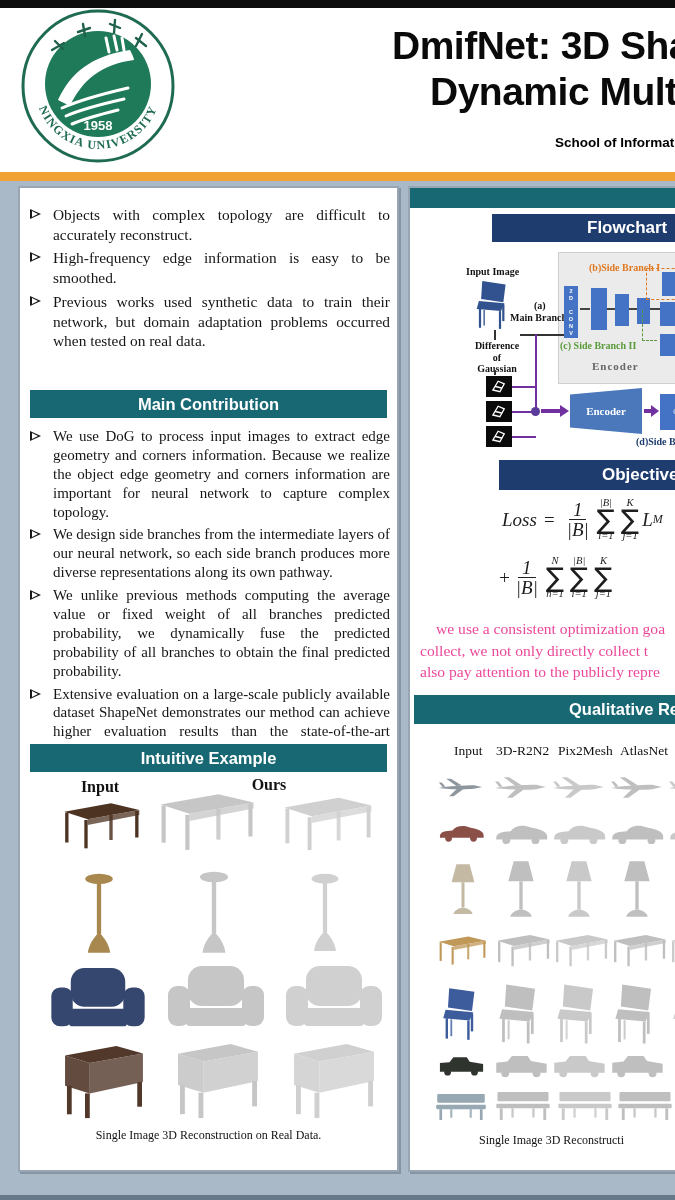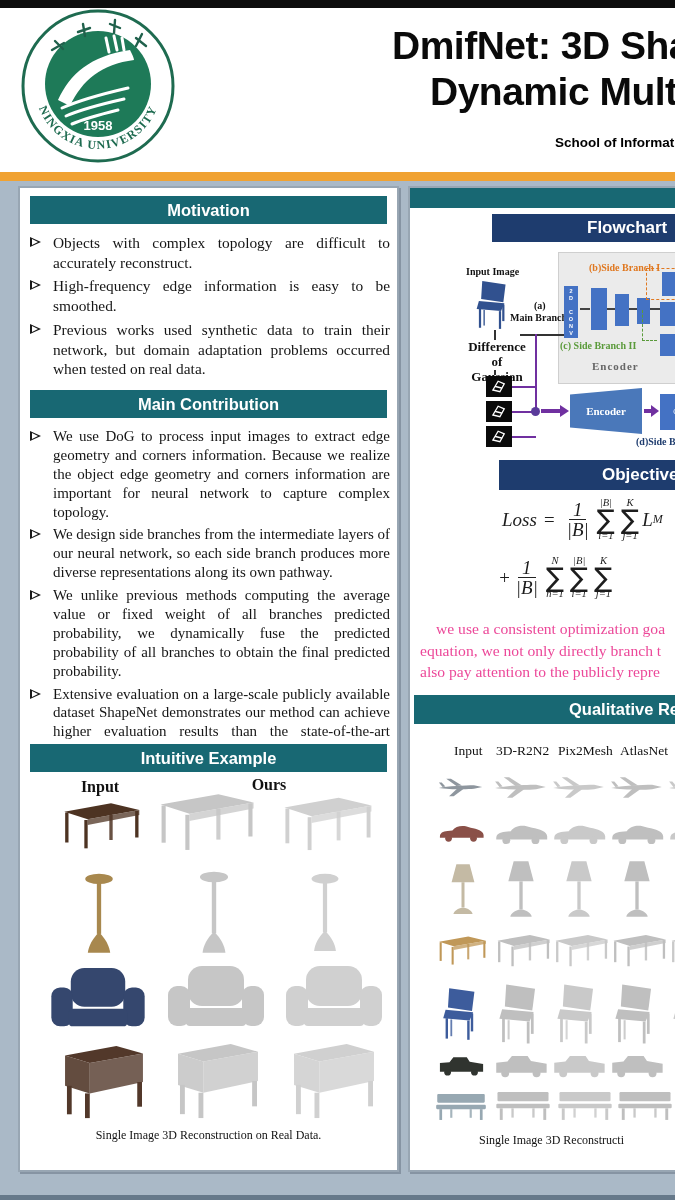--- a/index.html
+++ b/index.html
@@ -163,21 +163,20 @@
   <div class="abs title1">DmifNet: 3D Sha</div>
   <div class="abs title2">Dynamic Multi</div>
   <div class="abs affil">School of Informatio</div>
 </div>
 
 <div class="abs orangebar"></div>
 
 <div class="abs box left-box">
 
   <div class="sec" style="top:8px">
-    <div class="teal-h" style="margin:0 10px">Motivation</div>
     <ul class="bullets">
       <li><span class="bm"></span><span>Objects with complex topology are difficult to accurately reconstruct.</span></li>
       <li><span class="bm"></span><span>High-frequency edge information is easy to be smoothed.</span></li>
       <li><span class="bm"></span><span>Previous works used synthetic data to train their network, but domain adaptation problems occurred when tested on real data.</span></li>
     </ul>
   </div>
 
   <div class="sec" style="top:194px">
     <div class="teal-h" style="margin:8px 10px">Main Contribution</div>
     <ul class="bullets" style="font-size:15px;line-height:1.26">
@@ -271,21 +270,21 @@
     <span class="abs flab" style="left:56px;top:20px">Input Image</span>
     <div class="abs" style="left:62px;top:34px;width:46px;height:50px;color:#31518f">
         <svg class="glyph" viewBox="0 0 70 90" fill="currentColor">
           <use href="#sym-chair"></use>
         </svg>
       </div>
     <span class="abs flab" style="left:124px;top:54px">(a)</span>
     <span class="abs flab" style="left:100px;top:66px">Main Branch</span>
     <div class="abs" style="left:110px;top:88px;width:44px;height:2px;background:#333"></div>
     <div class="abs" style="left:84px;top:84px;width:2px;height:10px;background:#333"></div>
-    <div class="abs flab" style="left:52px;top:94px;width:70px;text-align:center;font-size:13px;line-height:1.15">
+    <div class="abs flab" style="left:52px;top:94px;width:70px;text-align:center;font-size:10px;line-height:1.15">
       <div>Difference</div>
       <div>of</div>
       <div>Gaussian</div>
     </div>
     <div class="abs" style="left:84px;top:124px;width:2px;height:5px;background:#333"></div>
     <div class="abs dogsq" style="left:76px;top:130px;width:26px;height:21px">
         <svg class="glyph" viewBox="0 0 24 24">
           <path d="M5 16 L11 6 L18 9 L13 18 Z M8 12 L16 14" fill="none" stroke="#fff" stroke-width="1.5"></path>
         </svg>
       </div>
@@ -369,21 +368,21 @@
         <span class="lim">i=1</span>
       </span>
     <span class="sum">
         <span class="lim">K</span>
         <span class="sig">∑</span>
         <span class="lim">j=1</span>
       </span>
   </div>
   <div class="abs para" style="left:10px;top:430px">
     <div style="text-indent:16px">we use a consistent optimization goa</div>
-    <div>equation, we not only directly branch t</div>
+    <div>collect, we not only directly collect t</div>
     <div>also pay attention to the publicly repre</div>
   </div>
 
   <div class="abs" style="left:0;top:507px;width:100%;height:475px">
     <div class="abs teal-h" style="left:4px;top:0;width:396px;height:29px;line-height:29px;text-align:left;padding-left:155px;box-sizing:border-box">Qualitative Res</div>
     <span class="abs qcol" style="left:44px;top:48px">Input</span>
     <span class="abs qcol" style="left:86px;top:48px">3D-R2N2</span>
     <span class="abs qcol" style="left:148px;top:48px">Pix2Mesh</span>
     <span class="abs qcol" style="left:210px;top:48px">AtlasNet</span>
 

